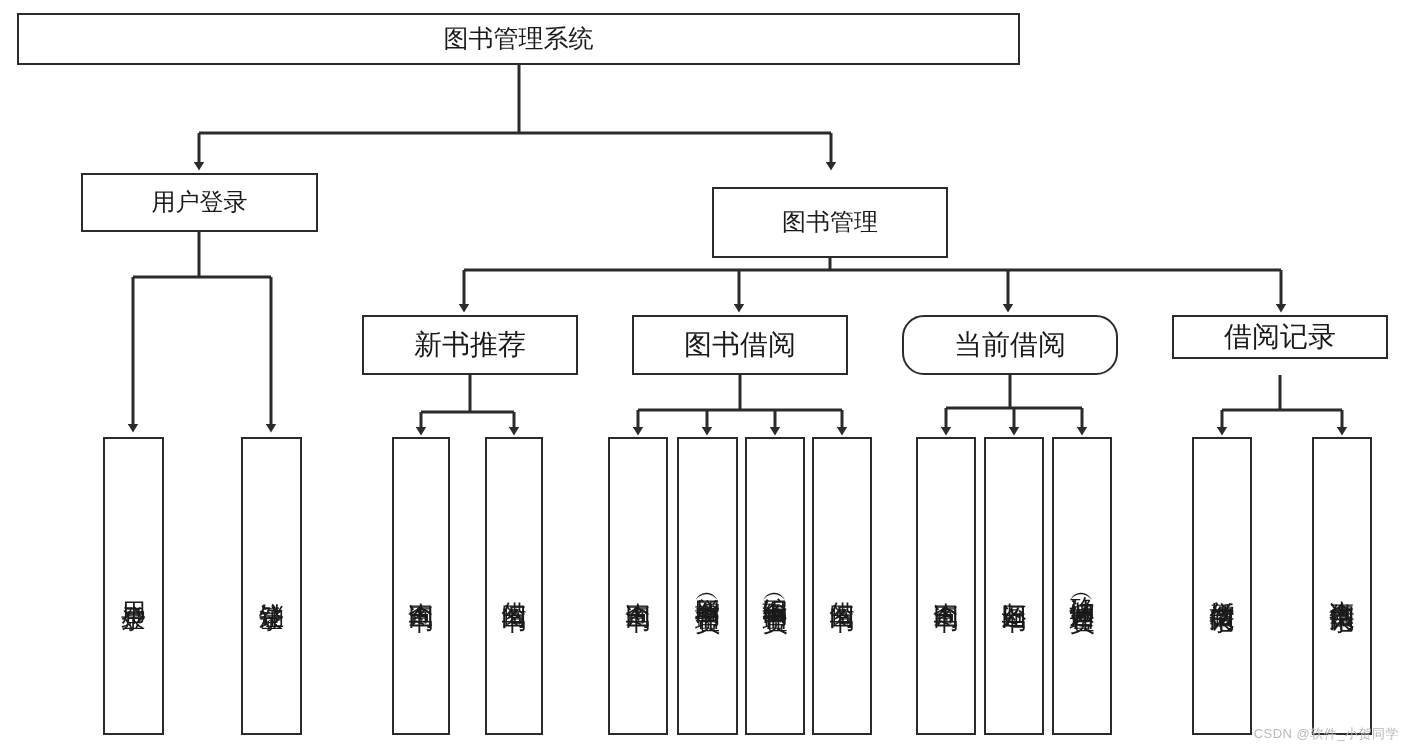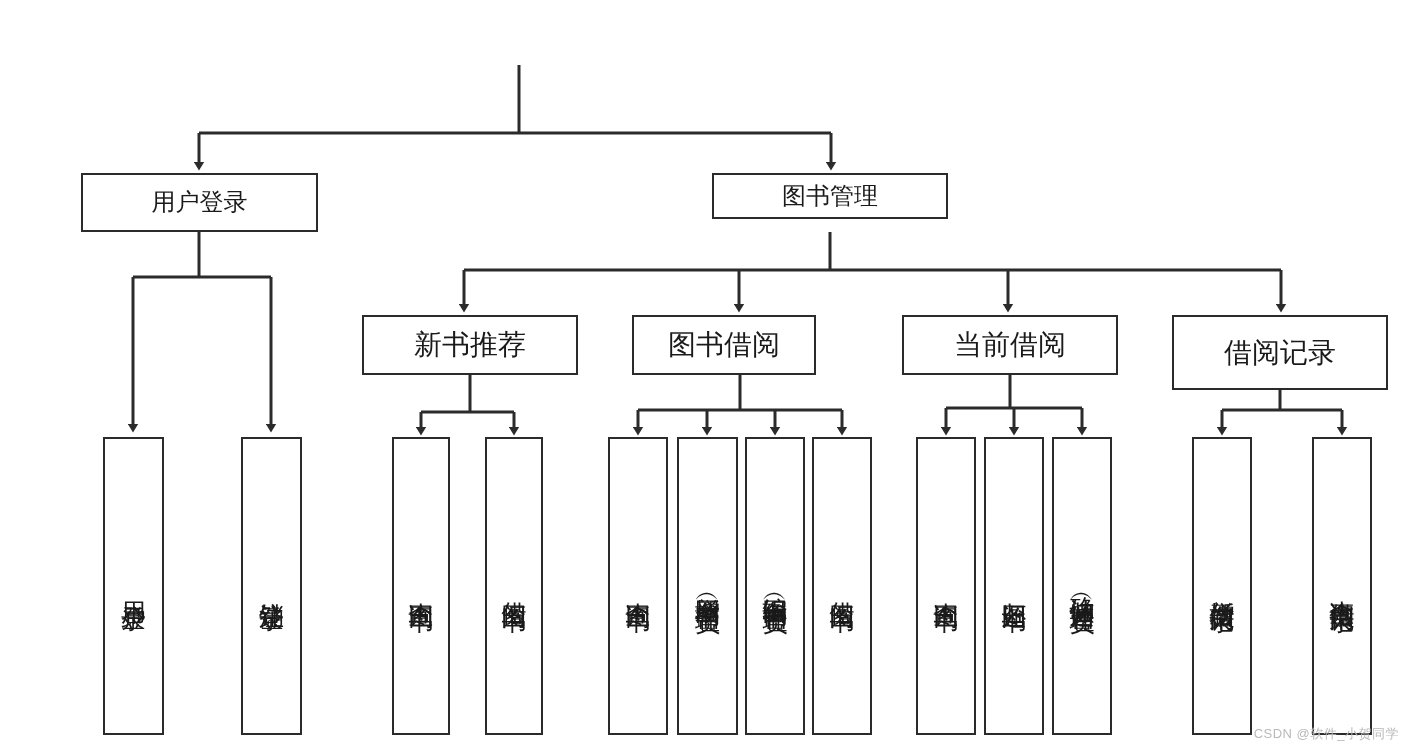--- a/index.html
+++ b/index.html
@@ -121,38 +121,41 @@
       <path d="M1014,408 L1014,427" marker-end="url(#arrow)"></path>
       <path d="M1082,408 L1082,427" marker-end="url(#arrow)"></path>
 
       <path d="M1280,375 L1280,410"></path>
       <path d="M1222,410 L1342,410"></path>
       <path d="M1222,410 L1222,427" marker-end="url(#arrow)"></path>
       <path d="M1342,410 L1342,427" marker-end="url(#arrow)"></path>
     </g>
   </svg>
 
+  <div class="node root" style="left:17px; top:13px; width:1003px; height:52px;">
+    <span class="label">图书管理系统</span>
+  </div>
 
   <div class="node lvl2" style="left:81px; top:173px; width:237px; height:59px;">
     <span class="label">用户登录</span>
   </div>
-  <div class="node lvl2" style="left:712px; top:173px; width:236px; height:46px;">
+  <div class="node lvl2" style="left:712px; top:187px; width:236px; height:71px;">
     <span class="label">图书管理</span>
   </div>
 
   <div class="node lvl3" style="left:362px; top:315px; width:216px; height:60px;">
     <span class="label">新书推荐</span>
   </div>
-  <div class="node lvl3" style="left:632px; top:315px; width:184px; height:60px;">
+  <div class="node lvl3" style="left:632px; top:315px; width:216px; height:60px;">
     <span class="label">图书借阅</span>
   </div>
-  <div class="node lvl3" style="left:902px; top:315px; width:216px; height:60px;">
+  <div class="node lvl3" style="left:902px; top:315px; width:216px; height:60px;border-radius:22px;">
     <span class="label">当前借阅</span>
   </div>
-  <div class="node lvl3" style="left:1172px; top:315px; width:216px; height:75px;">
+  <div class="node lvl3" style="left:1172px; top:315px; width:216px; height:44px;">
     <span class="label">借阅记录</span>
   </div>
 
   <div class="node leaf" style="left:103px; top:437px; width:61px; height:298px;">
     <span class="label">用户登录</span>
   </div>
   <div class="node leaf" style="left:241px; top:437px; width:61px; height:298px;">
     <span class="label">注销登录</span>
   </div>
 

